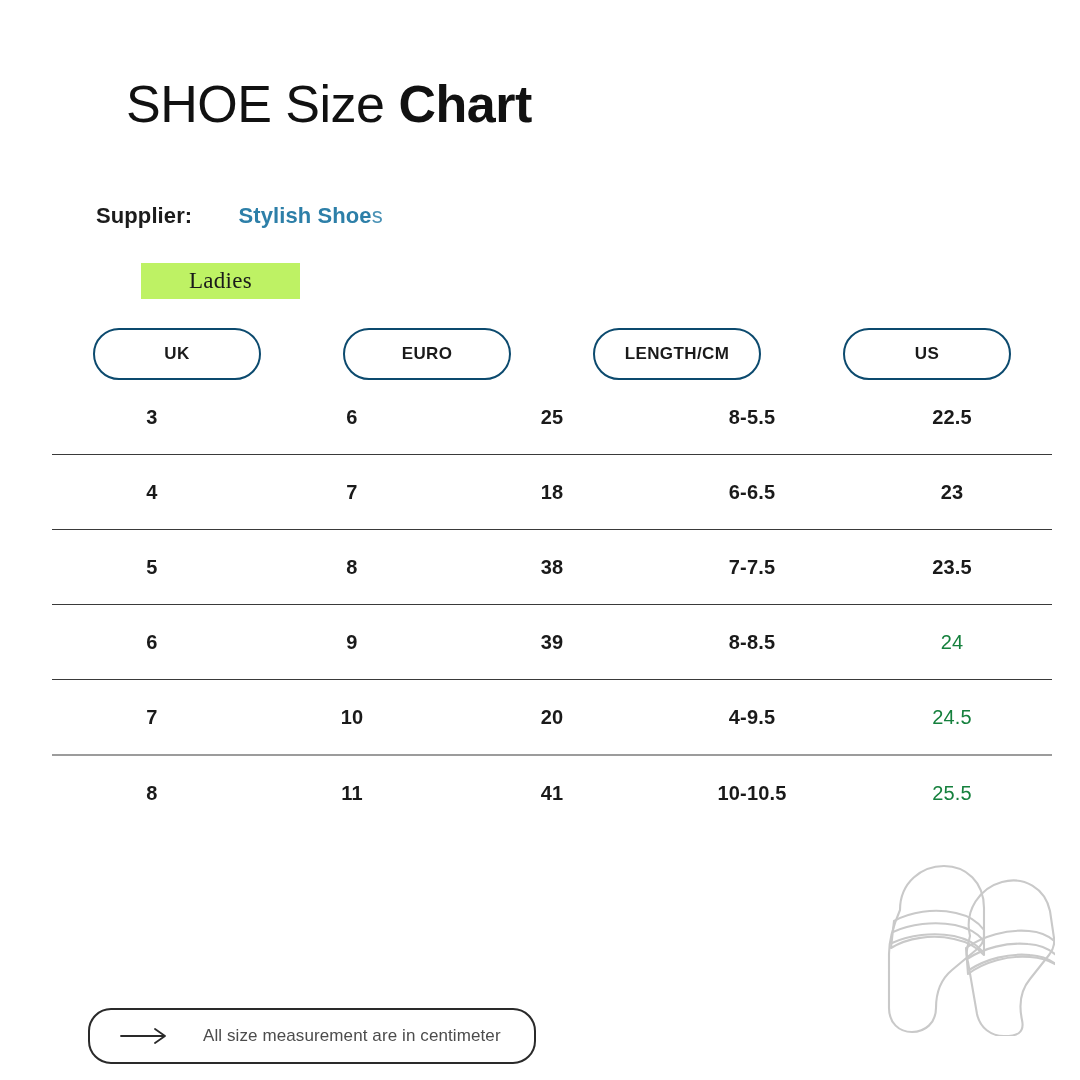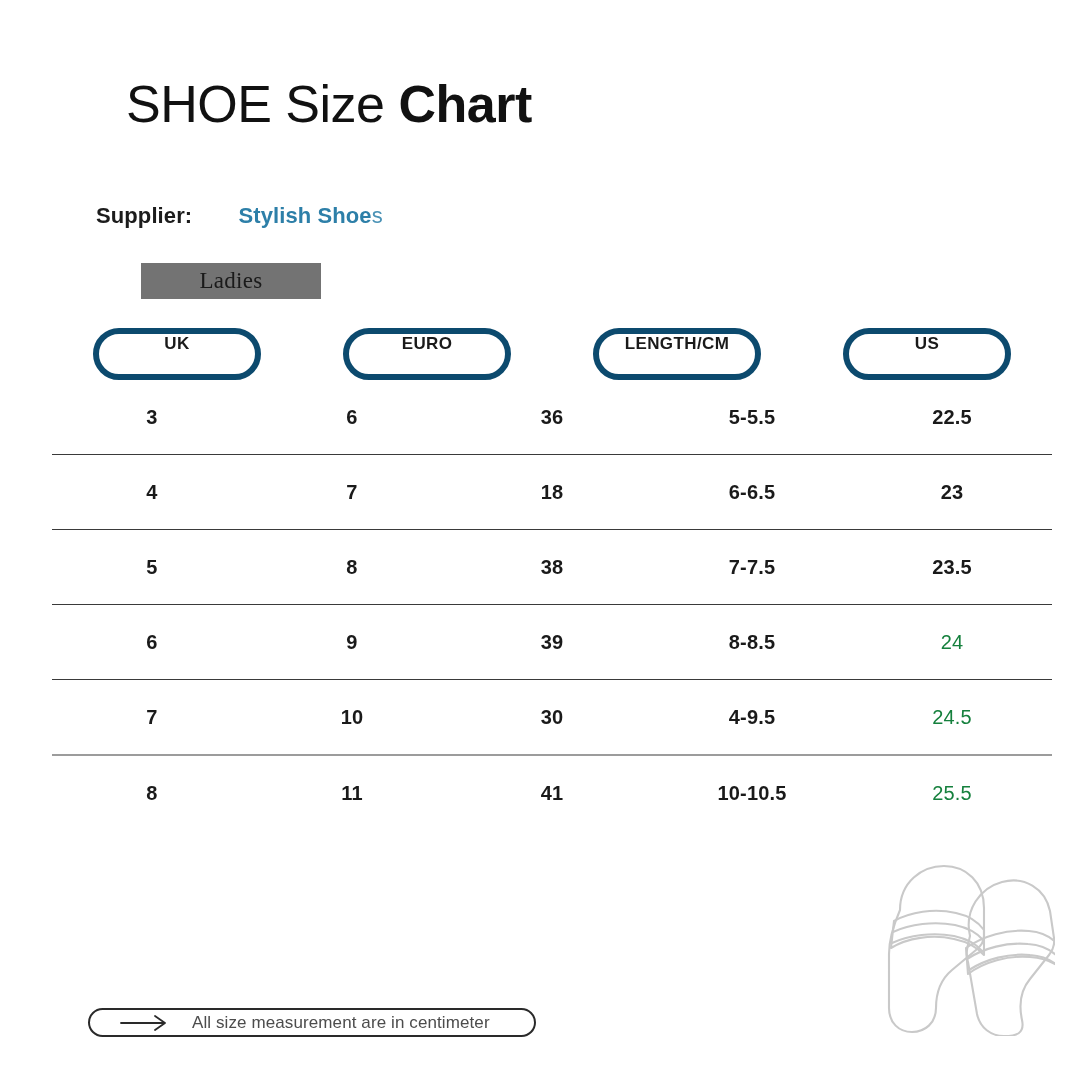--- a/index.html
+++ b/index.html
@@ -53,23 +53,23 @@
   .supplier-name-tail {
     color: #4a92b6;
     font-weight: 400;
   }
 
   
   .ladies-badge {
     position: absolute;
     left: 141px;
     top: 263px;
-    width: 180px;
+    width: 159px;
     height: 36px;
-    background: #737373;
+    background: #bef264;
     display: flex;
     align-items: center;
     justify-content: center;
   }
   .ladies-badge span {
     font-family: "Liberation Serif", serif;
     font-size: 23px;
     color: #1a1a1a;
     letter-spacing: 0.3px;
   }
@@ -90,24 +90,24 @@
     display: flex;
     align-items: center;
     justify-content: center;
     padding: 0 6px;
     box-sizing: border-box;
   }
   .header-pill {
     width: 100%;
     max-width: 168px;
     height: 52px;
-    border: 6px solid #0c4a6e;
+    border: 2px solid #0c4a6e;
     border-radius: 26px;
     display: flex;
-    align-items: flex-start;
+    align-items: center;
     justify-content: center;
     box-sizing: border-box;
     background: #ffffff;
   }
   .header-pill span {
     font-size: 17px;
     font-weight: 700;
     color: #1a1a1a;
     letter-spacing: 0.4px;
     white-space: nowrap;
@@ -153,27 +153,28 @@
     width: 175px;
     height: 178px;
   }
 
   
   .footer-note {
     position: absolute;
     left: 88px;
     top: 1008px;
     width: 448px;
-    height: 29px;
+    height: 56px;
     border: 2px solid #2a2a2a;
     border-radius: 23px;
     display: flex;
     align-items: center;
     box-sizing: border-box;
     background: #ffffff;
+    gap: 11px;
   }
   .footer-arrow {
     margin-left: 30px;
     display: flex;
     align-items: center;
   }
   .footer-text {
     margin-left: 24px;
     font-size: 17px;
     font-weight: 400;
@@ -220,22 +221,22 @@
         <span>US</span>
       </div>
     </div>
   </div>
 
   <div class="table-body">
 
     <div class="data-row">
       <div class="data-cell">3</div>
       <div class="data-cell">6</div>
-      <div class="data-cell">36</div>
-      <div class="data-cell">5-5.5</div>
+      <div class="data-cell">25</div>
+      <div class="data-cell">8-5.5</div>
       <div class="data-cell">22.5</div>
     </div>
     <div class="row-divider"></div>
 
     <div class="data-row">
       <div class="data-cell">4</div>
       <div class="data-cell">7</div>
       <div class="data-cell">18</div>
       <div class="data-cell">6-6.5</div>
       <div class="data-cell">23</div>
@@ -256,21 +257,21 @@
       <div class="data-cell">9</div>
       <div class="data-cell">39</div>
       <div class="data-cell">8-8.5</div>
       <div class="data-cell muted">24</div>
     </div>
     <div class="row-divider"></div>
 
     <div class="data-row">
       <div class="data-cell">7</div>
       <div class="data-cell">10</div>
-      <div class="data-cell">30</div>
+      <div class="data-cell">20</div>
       <div class="data-cell">4-9.5</div>
       <div class="data-cell muted">24.5</div>
     </div>
     <div class="row-divider light"></div>
 
     <div class="data-row">
       <div class="data-cell">8</div>
       <div class="data-cell">11</div>
       <div class="data-cell">41</div>
       <div class="data-cell">10-10.5</div>

